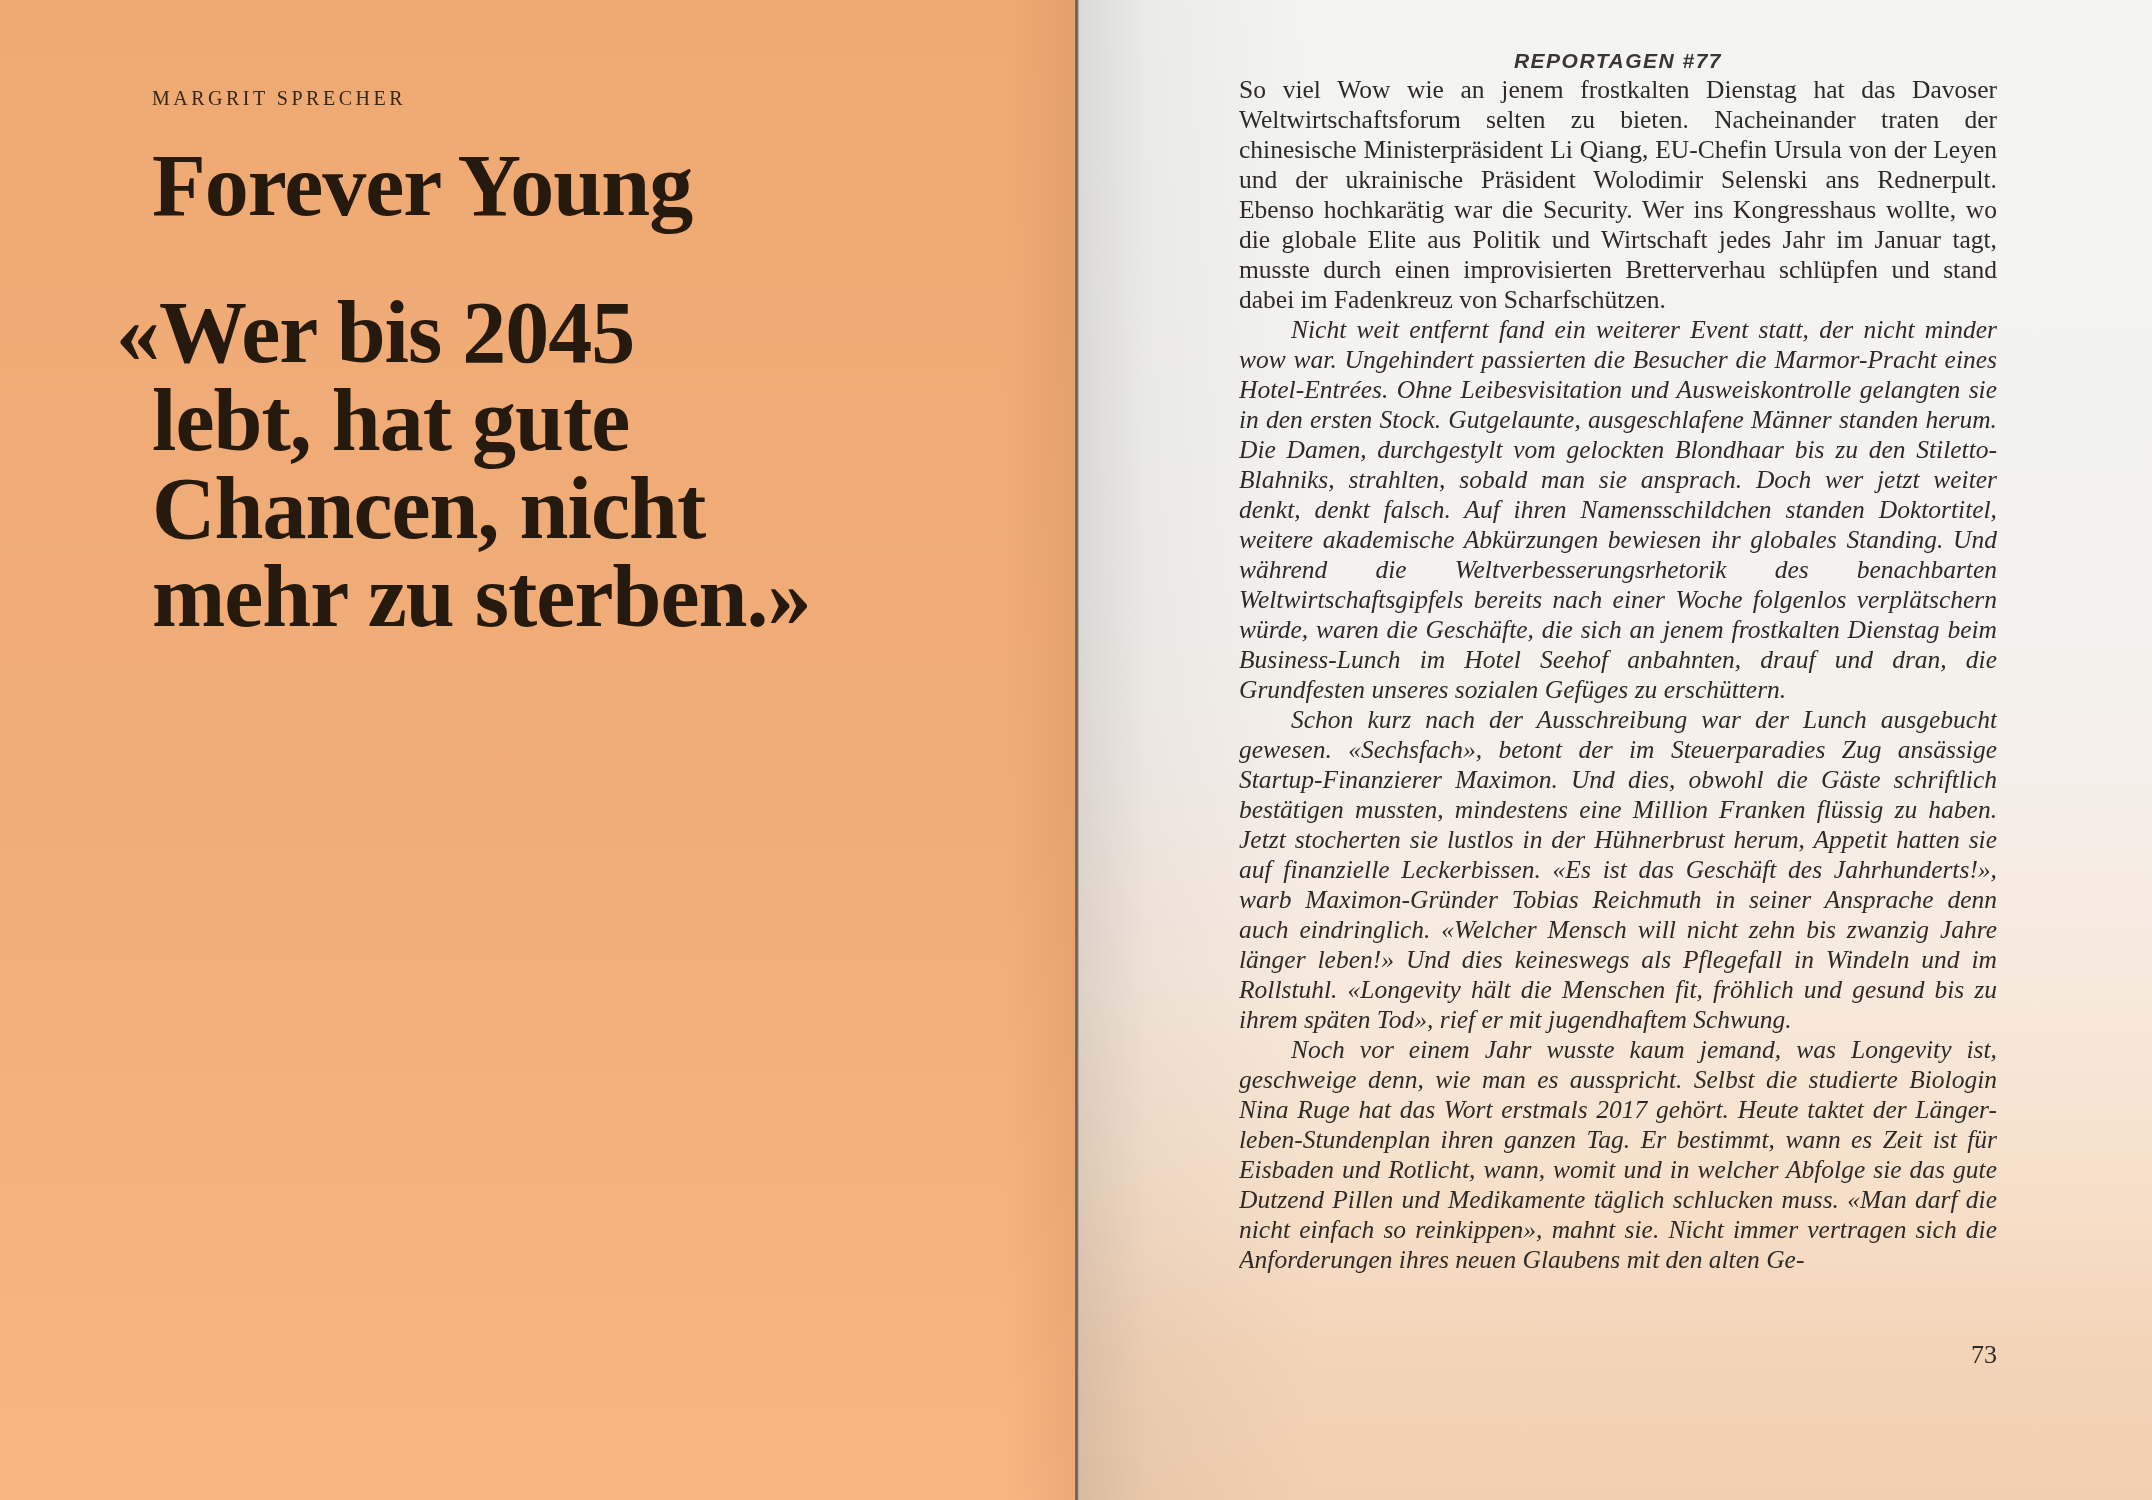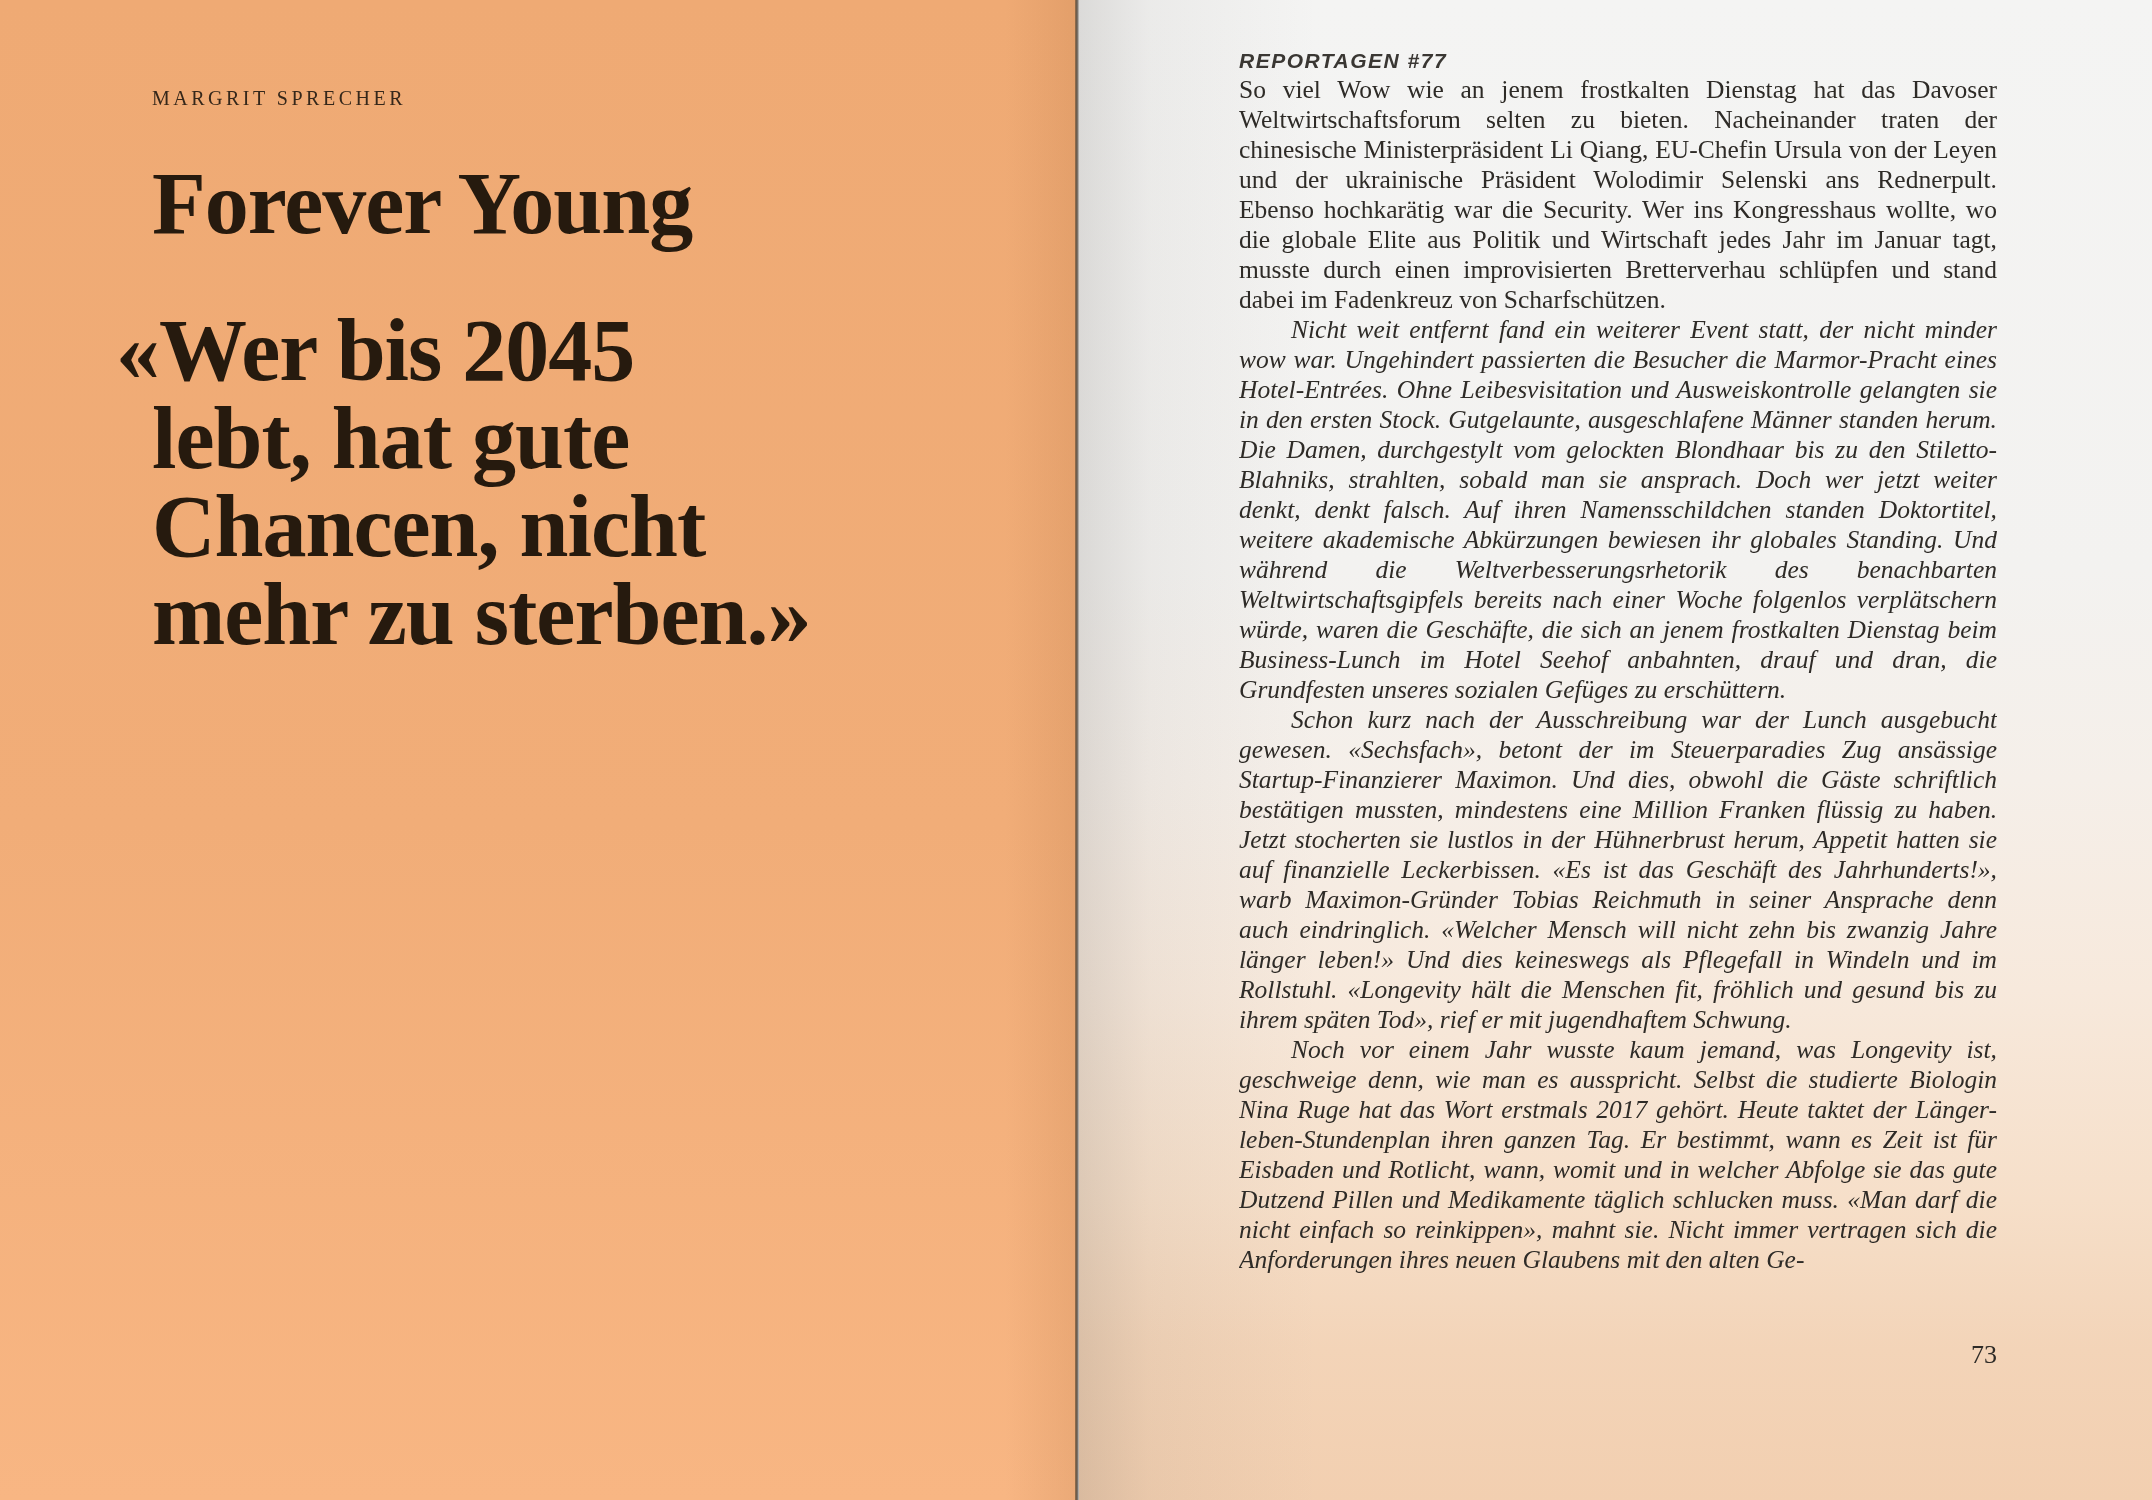--- a/index.html
+++ b/index.html
@@ -16,21 +16,21 @@
       linear-gradient(to bottom, #efaa74 0%, #f1ad78 55%, #f8b683 100%);
   }
   .left-inner{position:absolute;top:88px;left:152px;right:60px;}
   .author{
     font-family:"Liberation Serif",serif;font-size:20px;line-height:1;
     letter-spacing:3.5px;color:#35271a;
   }
   .headline{
     font-family:"Liberation Serif",serif;font-weight:700;
     font-size:88px;line-height:1;letter-spacing:-1px;
-    color:#261a0e;margin-top:52px;
+    color:#261a0e;margin-top:34px;
   }
   .pull-quote{
     font-family:"Liberation Serif",serif;font-weight:700;
     font-size:88px;line-height:88px;letter-spacing:-1px;
     color:#261a0e;margin-top:46px;
     white-space:pre-line;text-indent:-36px;
   }
   
   .spine{
     width:4px;height:100%;flex:0 0 auto;
@@ -40,21 +40,21 @@
   .page-right{
     flex:1 1 auto;height:100%;position:relative;
     background:
       linear-gradient(to right, rgba(68,62,56,0.14) 0px, rgba(68,62,56,0.05) 70px, rgba(68,62,56,0) 240px),
       linear-gradient(to bottom,
         #f4f4f3 0%, #f3f2f0 38%, #f5efe9 52%,
         #f7e9dc 66%, #f6dfc9 80%, #f3d4b8 90%, #f2cfb0 100%);
   }
   .col{position:absolute;left:160px;width:758px;top:50px;}
   .running-header{
-    text-align:left;
+    text-align:center;
     font-family:"Liberation Sans",sans-serif;font-style:italic;font-weight:700;
     font-size:21px;line-height:1;letter-spacing:1.5px;color:#3a3733;
   }
   .bodytext{
     margin-top:4px;height:1238px;overflow:hidden;
     font-family:"Liberation Serif",serif;font-size:25.5px;line-height:30px;
     color:#2e2b27;text-align:justify;
     hyphens:auto;-webkit-hyphens:auto;
   }
   .bodytext p{margin:0;padding:0;}

